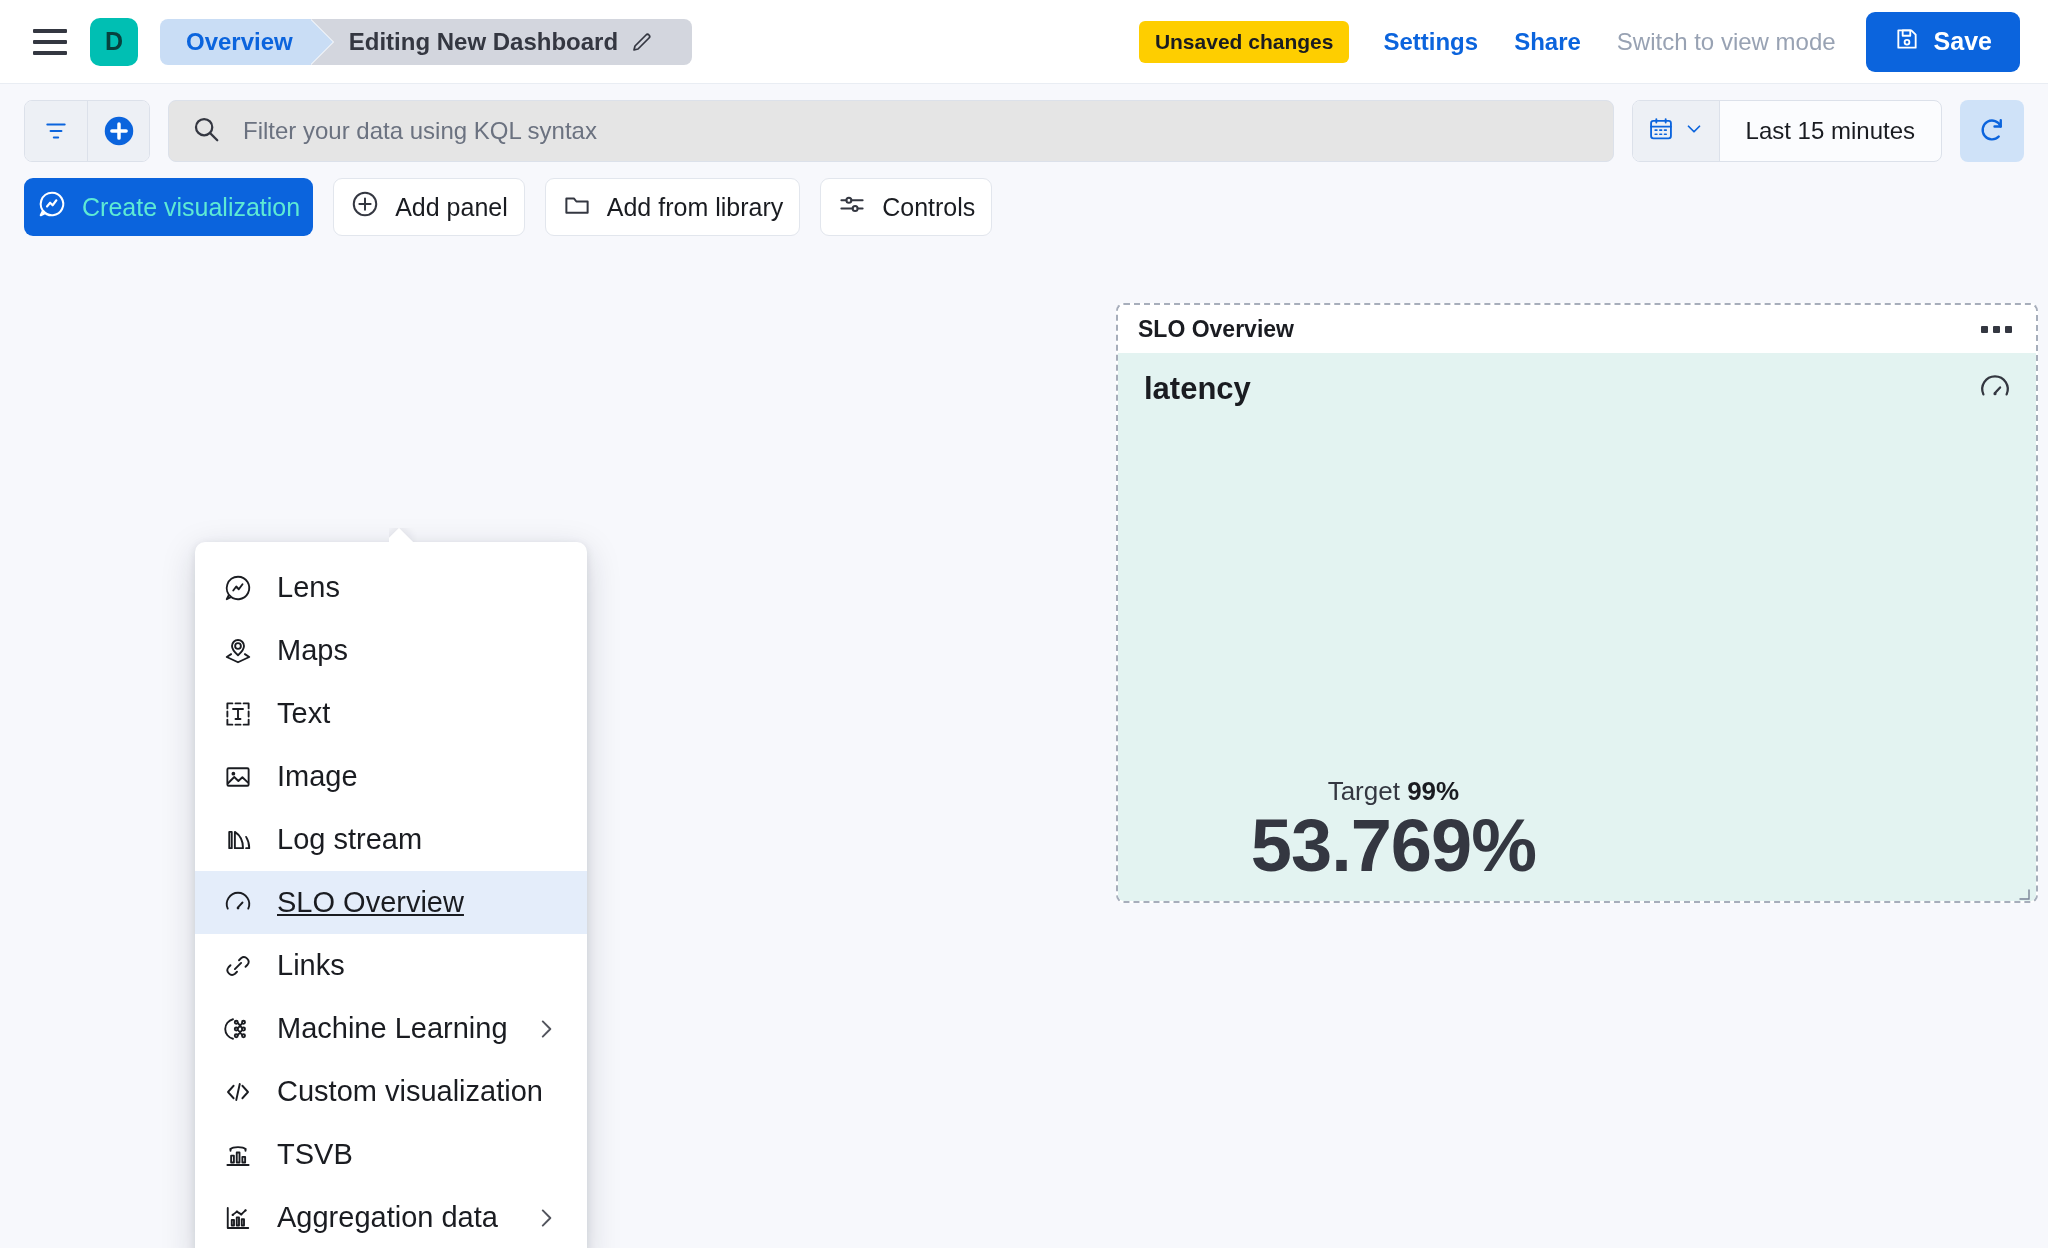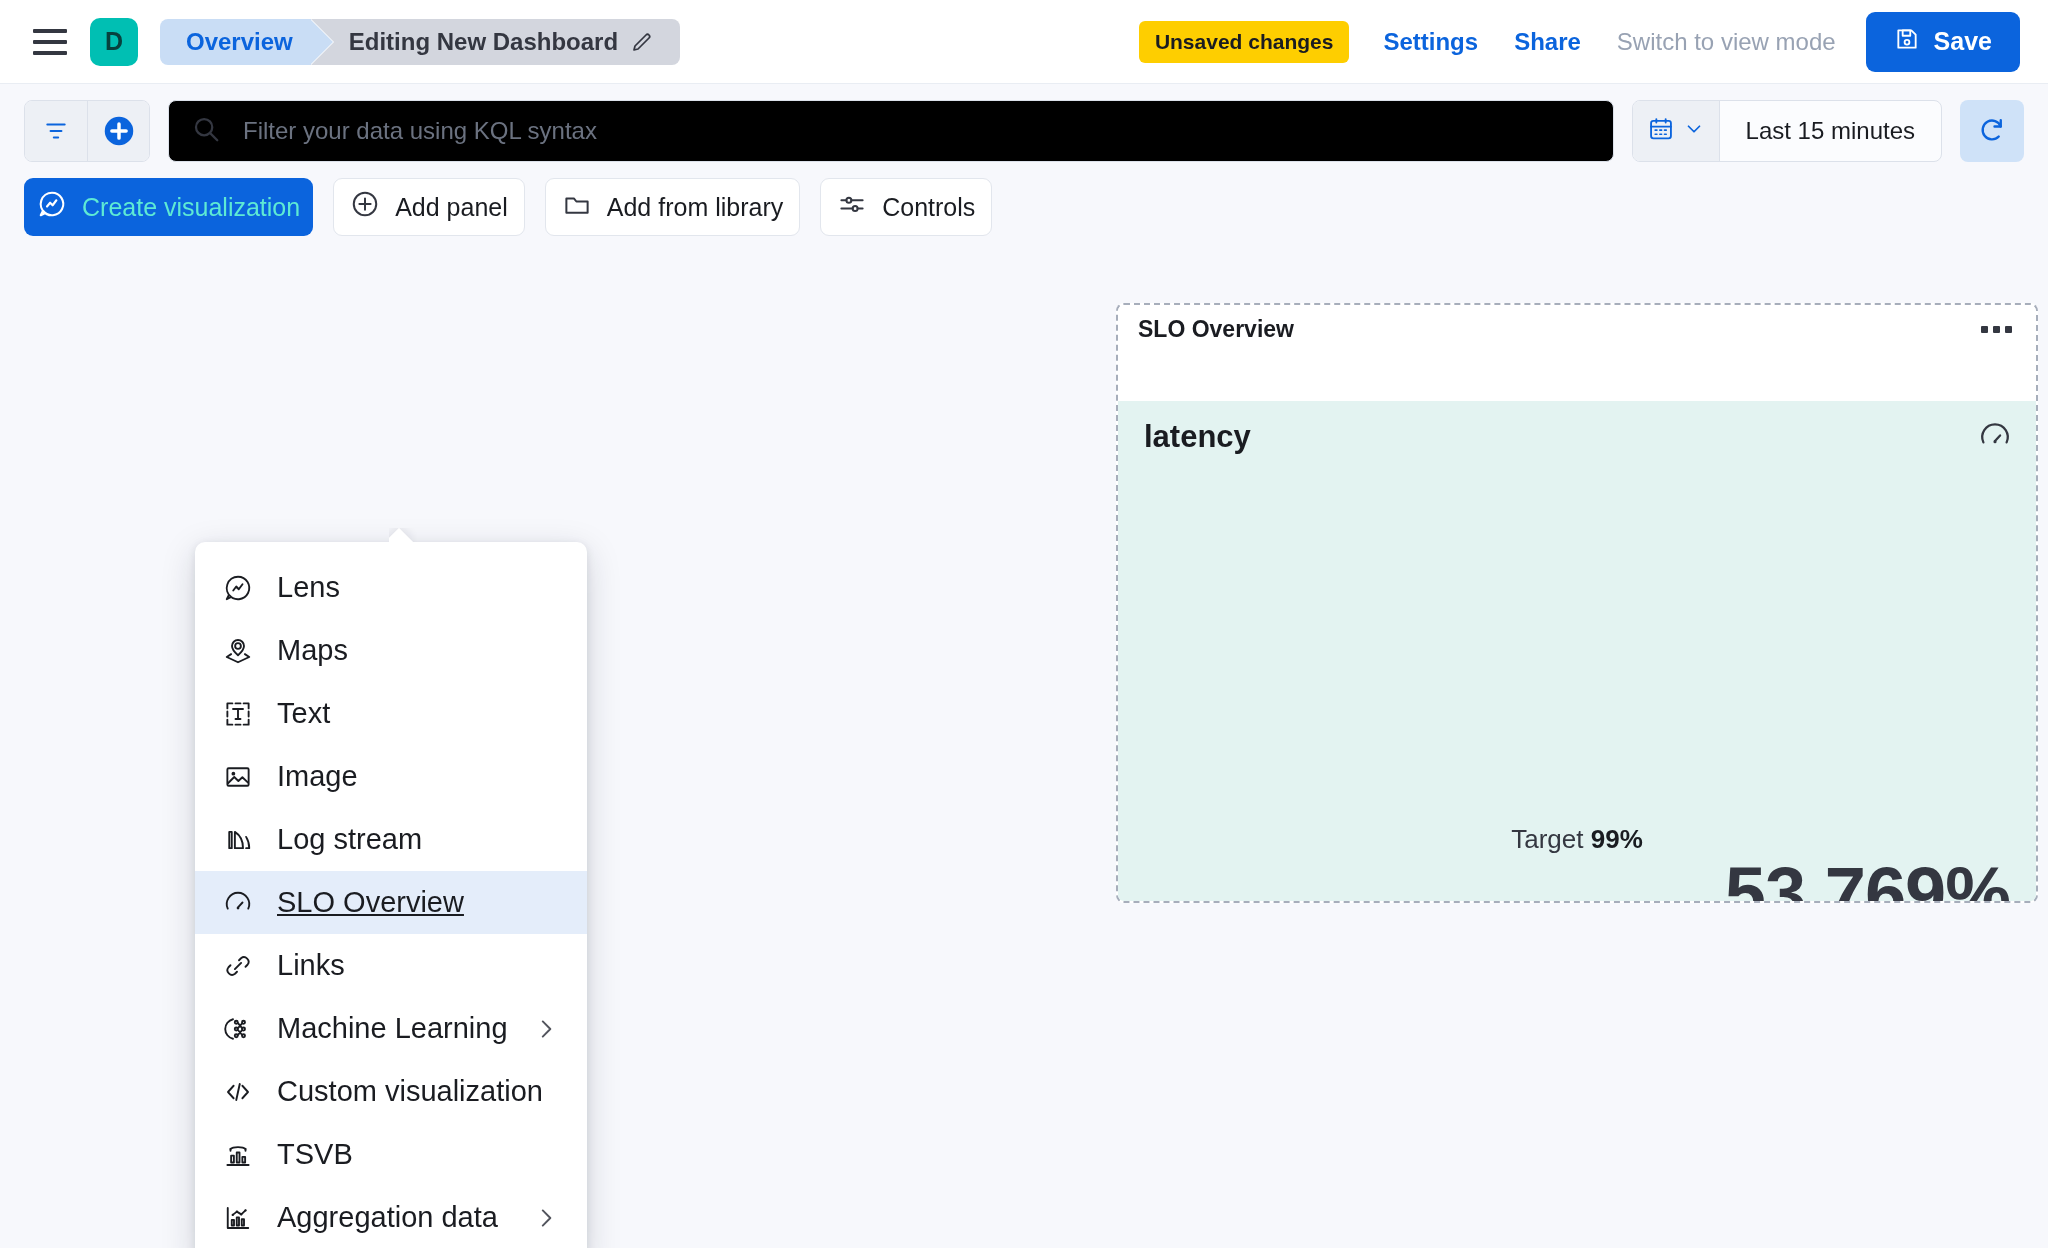--- a/index.html
+++ b/index.html
@@ -49,21 +49,21 @@
     border-radius: 8px 0 0 8px; padding-left: 26px; padding-right: 18px;
     cursor: pointer;
   }
   .crumb-1::after {
     content: ""; position: absolute; right: -22px; top: 0;
     border-top: 23px solid transparent; border-bottom: 23px solid transparent;
     border-left: 23px solid #C9DDF5; z-index: 3;
   }
   .crumb-2 {
     background: #D3D6DE; color: #343741; font-weight: 600;
-    border-radius: 0 8px 8px 0; padding-left: 38px; padding-right: 26px;
+    border-radius: 0 8px 8px 0; padding-left: 38px; padding-right: 38px;
     margin-left: 0; display: flex; align-items: center; gap: 12px;
     cursor: pointer;
   }
   .crumb-2::before {
     content: ""; position: absolute; left: 0; top: 0;
     border-top: 23px solid transparent; border-bottom: 23px solid transparent;
     border-left: 23px solid #FFFFFF; z-index: 2;
   }
   .pencil-icon { display: flex; align-items: center; }
 
@@ -101,21 +101,21 @@
     border: 1px solid #DCE1EA;
   }
   .filter-btn {
     width: 62px; background: #EDF0F5;
     display: flex; align-items: center; justify-content: center;
     cursor: pointer;
   }
   .filter-btn + .filter-btn { border-left: 1px solid #DCE1EA; }
   .kql-input {
     flex: 1; height: 62px; margin-left: 18px;
-    background: #000000; border: 1px solid #DCE1EA; border-radius: 8px;
+    background: #e5e5e5; border: 1px solid #DCE1EA; border-radius: 8px;
     display: flex; align-items: center; padding: 11px 22px; gap: 22px;
     cursor: text;
   }
   .kql-placeholder { font-size: 24px; color: #6B7280; }
   .date-group {
     display: flex; height: 62px; margin-left: 18px;
     border: 1px solid #DCE1EA; border-radius: 8px; overflow: hidden;
     background: #FBFCFE;
   }
   .date-icon-btn {
@@ -214,21 +214,21 @@
   }
   .panel-title { font-size: 23px; font-weight: 700; color: #1A1C21; }
   .panel-dots { display: flex; gap: 5px; cursor: pointer; padding: 6px; }
   .panel-dots i {
     width: 7px; height: 7px; background: #343741; border-radius: 1px;
     display: block;
   }
   .panel-body {
     height: 552px; background: #E3F3F1;
     position: relative; padding: 18px 26px 22px 26px;
-    display: flex; flex-direction: column; margin-top: 48px;
+    display: flex; flex-direction: row;
   }
   .slo-name {
     font-size: 31px; font-weight: 700; color: #1A1C21;
   }
   .slo-gauge-icon { position: absolute; right: 24px; top: 18px; }
   .slo-bottom {
     margin-top: auto; text-align: right;
   }
   .slo-target {
     font-size: 26px; color: #343741; margin-bottom: 2px; text-align: center;

